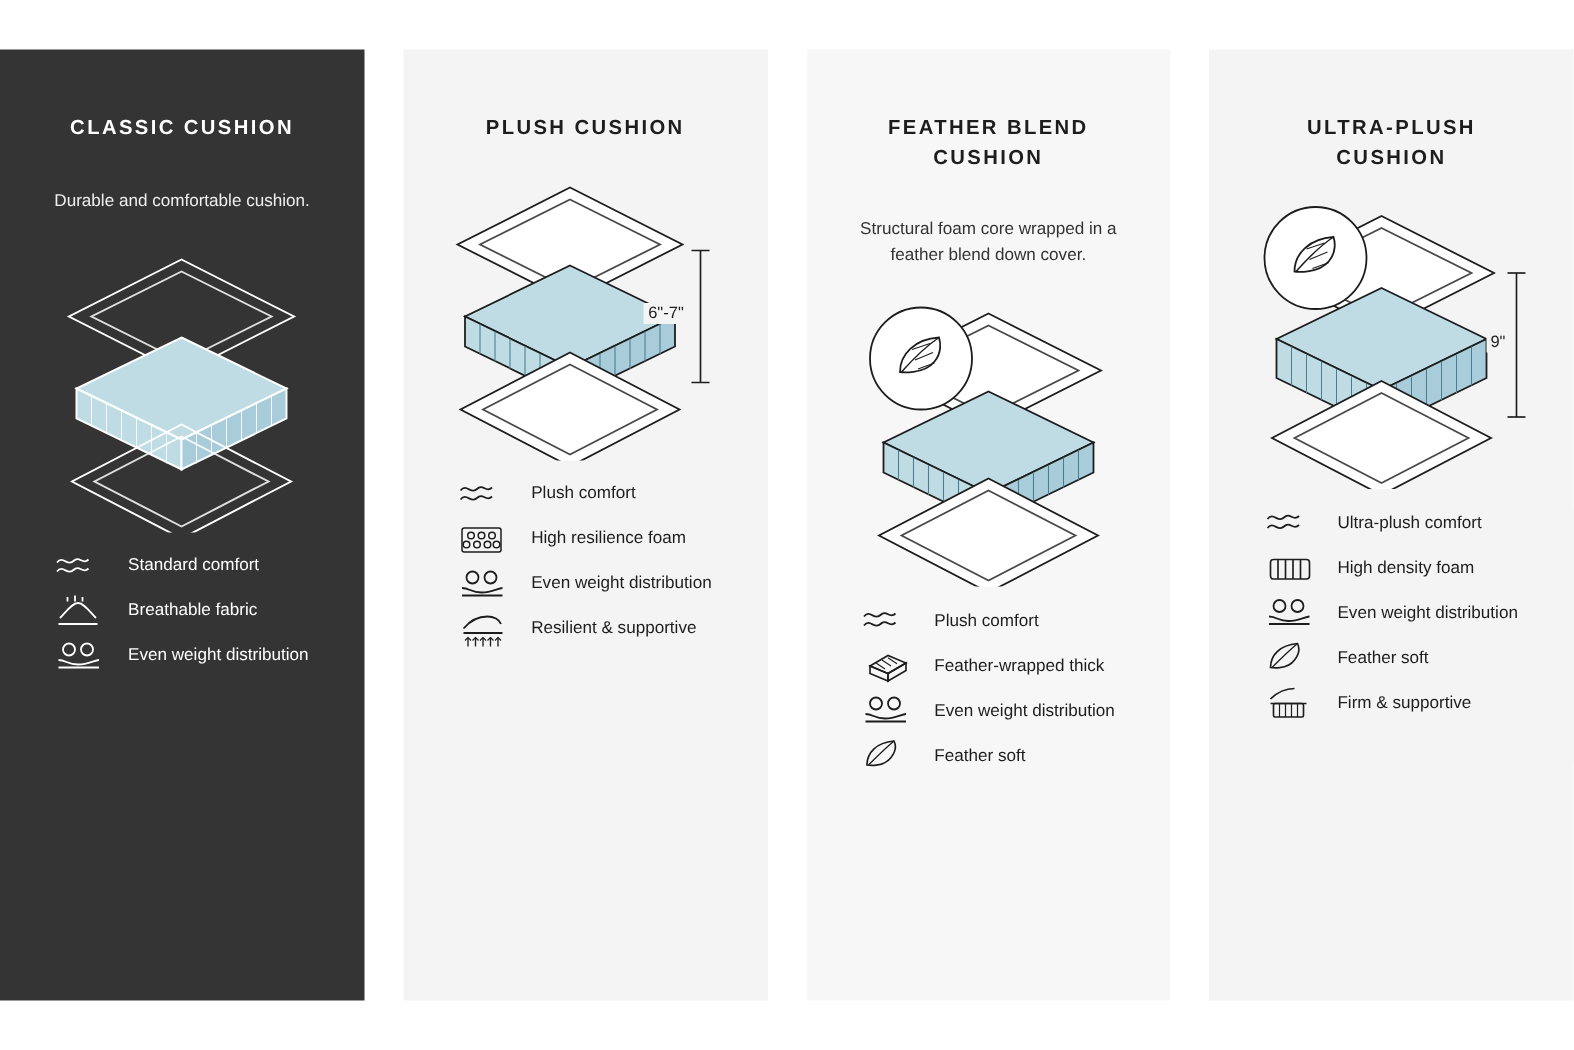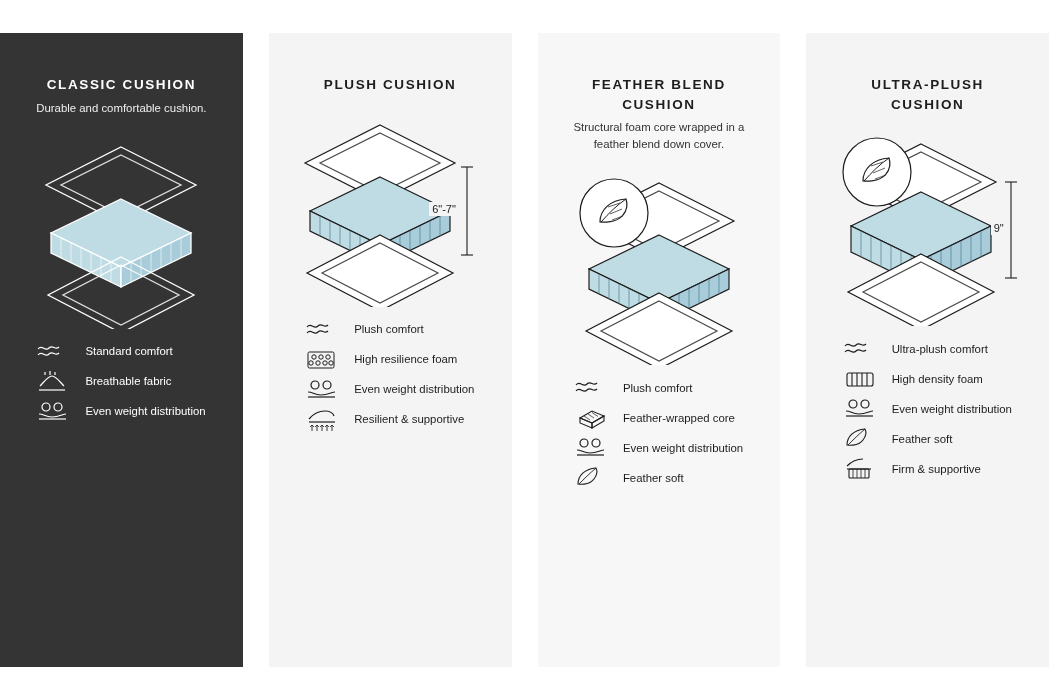--- a/index.html
+++ b/index.html
@@ -49,21 +49,21 @@
   .title {
     margin-top: 42px;
     font-size: 13.5px;
     font-weight: bold;
     letter-spacing: 1.6px;
     text-align: center;
     line-height: 1.45;
     width: 190px;
   }
   .subtitle {
-    margin-top: 5px;
+    margin-top: 31px;
     font-size: 11.4px;
     line-height: 1.5;
     text-align: center;
     width: 176px;
     color: inherit;
   }
   .panel.dark .subtitle { color: #efefef; }
   .panel.light .subtitle, .panel.lighter .subtitle { color: #333333; }
 
   .art {
@@ -327,21 +327,21 @@
       </div>
       <div class="feature">
         <span class="ficon">
           <svg width="34" height="24" viewBox="0 0 34 24" fill="none" stroke="#1d1d1d" stroke-width="1.1">
             <path d="M6 12 L18 5 L30 10 L18 17 Z"></path>
             <path d="M6 12 L6 17 L18 22 L18 17 Z"></path>
             <path d="M30 10 L30 15 L18 22 L18 17 Z"></path>
             <path d="M10 10l6 4M14 8l6 4M18 6.5l6 4" stroke-width="0.7"></path>
           </svg>
         </span>
-        <span class="flabel">Feather-wrapped core</span>
+        <span class="flabel">Feather-wrapped thick</span>
       </div>
       <div class="feature">
         <span class="ficon">
           <svg width="34" height="24" viewBox="0 0 34 24" fill="none" stroke="#1d1d1d" stroke-width="1.2">
             <circle cx="10" cy="7" r="4"></circle>
             <circle cx="22" cy="7" r="4"></circle>
             <path d="M3 14c5 0 6 3 13 3s11-3 14-3"></path>
             <path d="M3 19h27"></path>
           </svg>
         </span>

